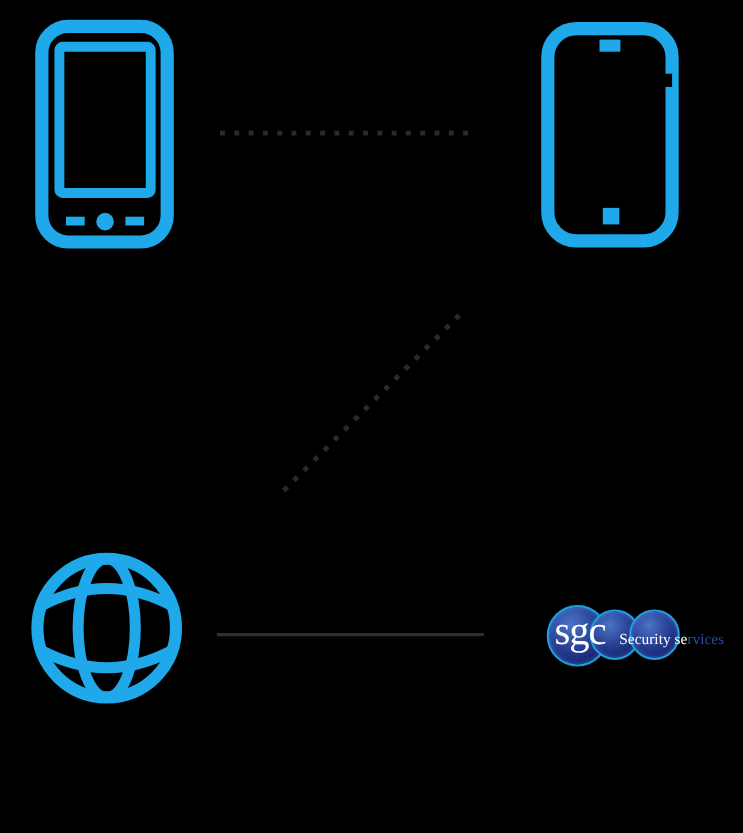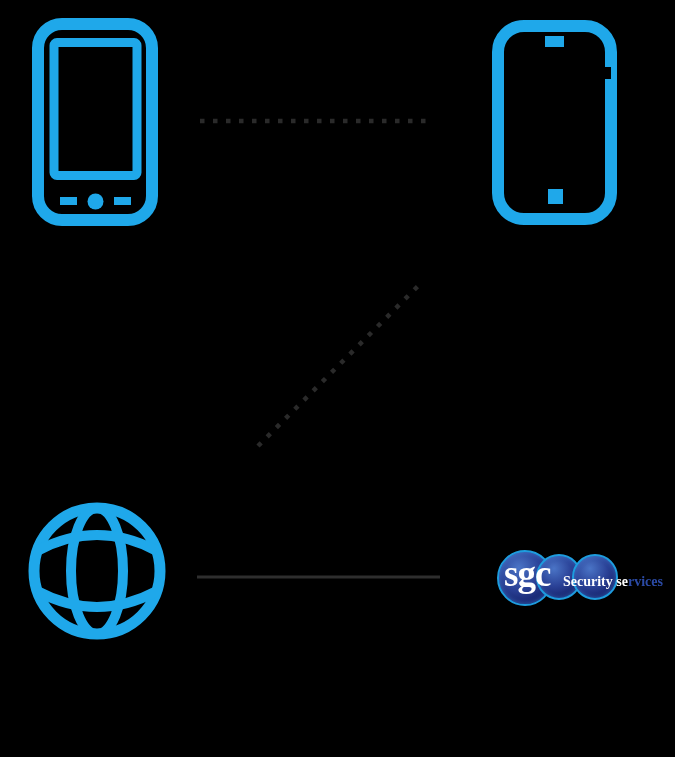--- a/index.html
+++ b/index.html
@@ -22,21 +22,20 @@
     left: 0;
     top: 0;
   }
   
   .logo {
     position: absolute;
     left: 495px;
     top: 545px;
     width: 180px;
     height: 68px;
-    font-weight: bold;
   }
   .logo .c {
     position: absolute;
     border-radius: 50%;
     background: radial-gradient(circle at 38% 30%, #4a74c6 0%, #2a4196 45%, #131f66 82%);
     border: 2.5px solid #1e9cde;
     box-sizing: border-box;
     box-shadow: inset 0 0 5px rgba(90,170,255,0.45);
   }
   .logo .c1 { left: 2px;  top: 5px; width: 56px; height: 56px; }

